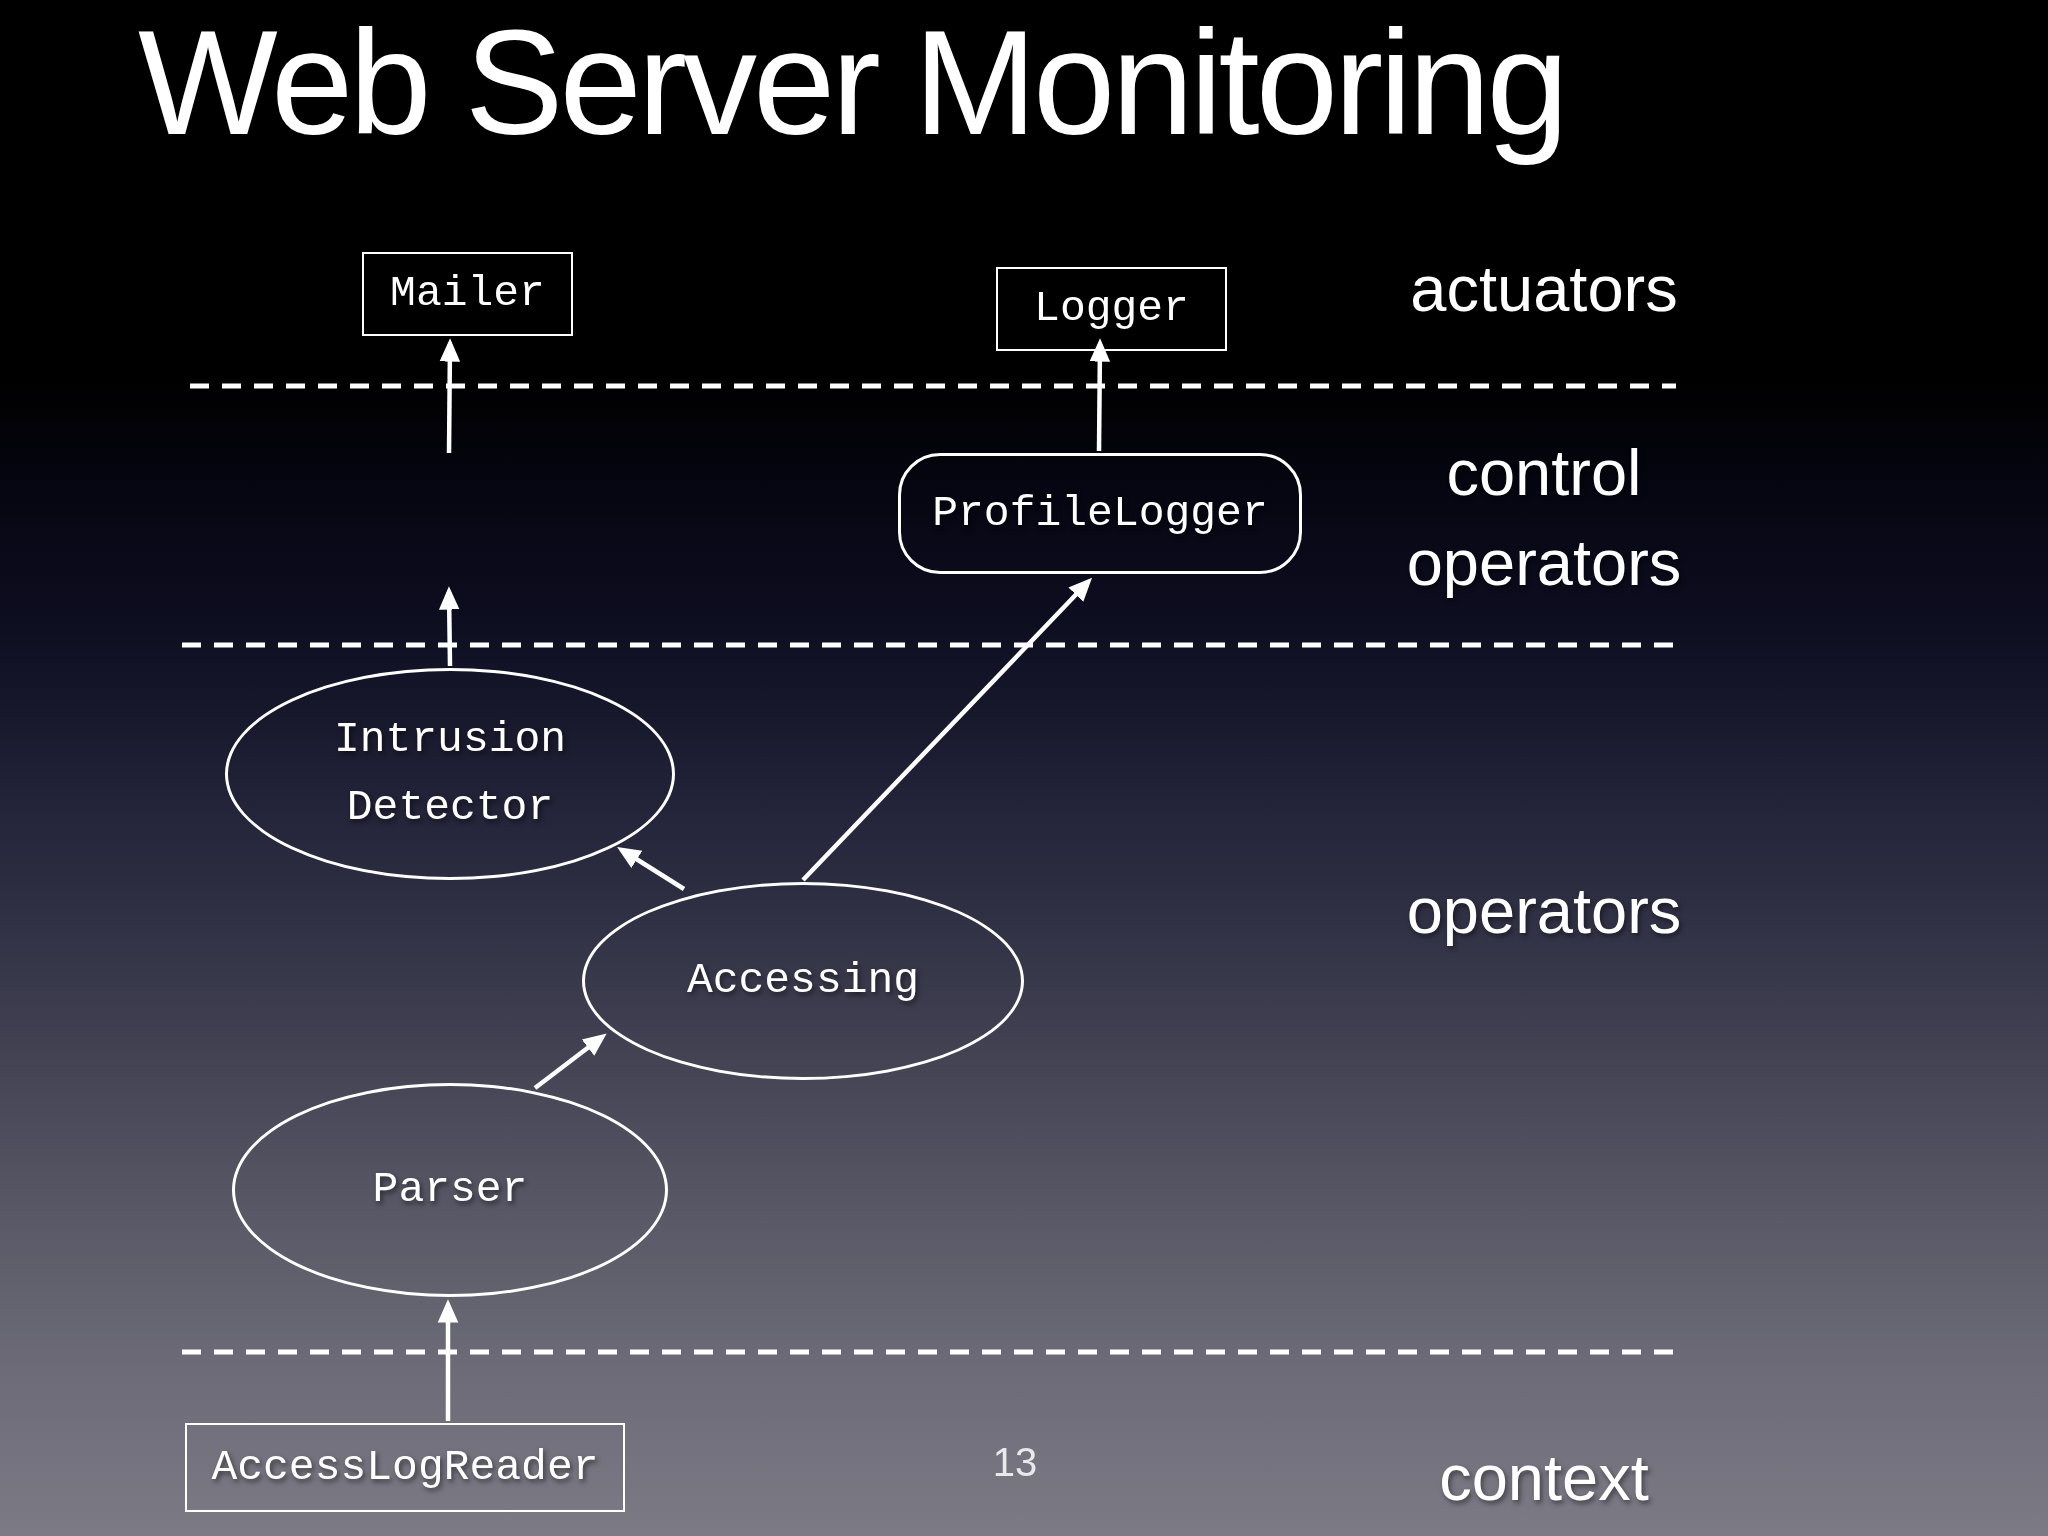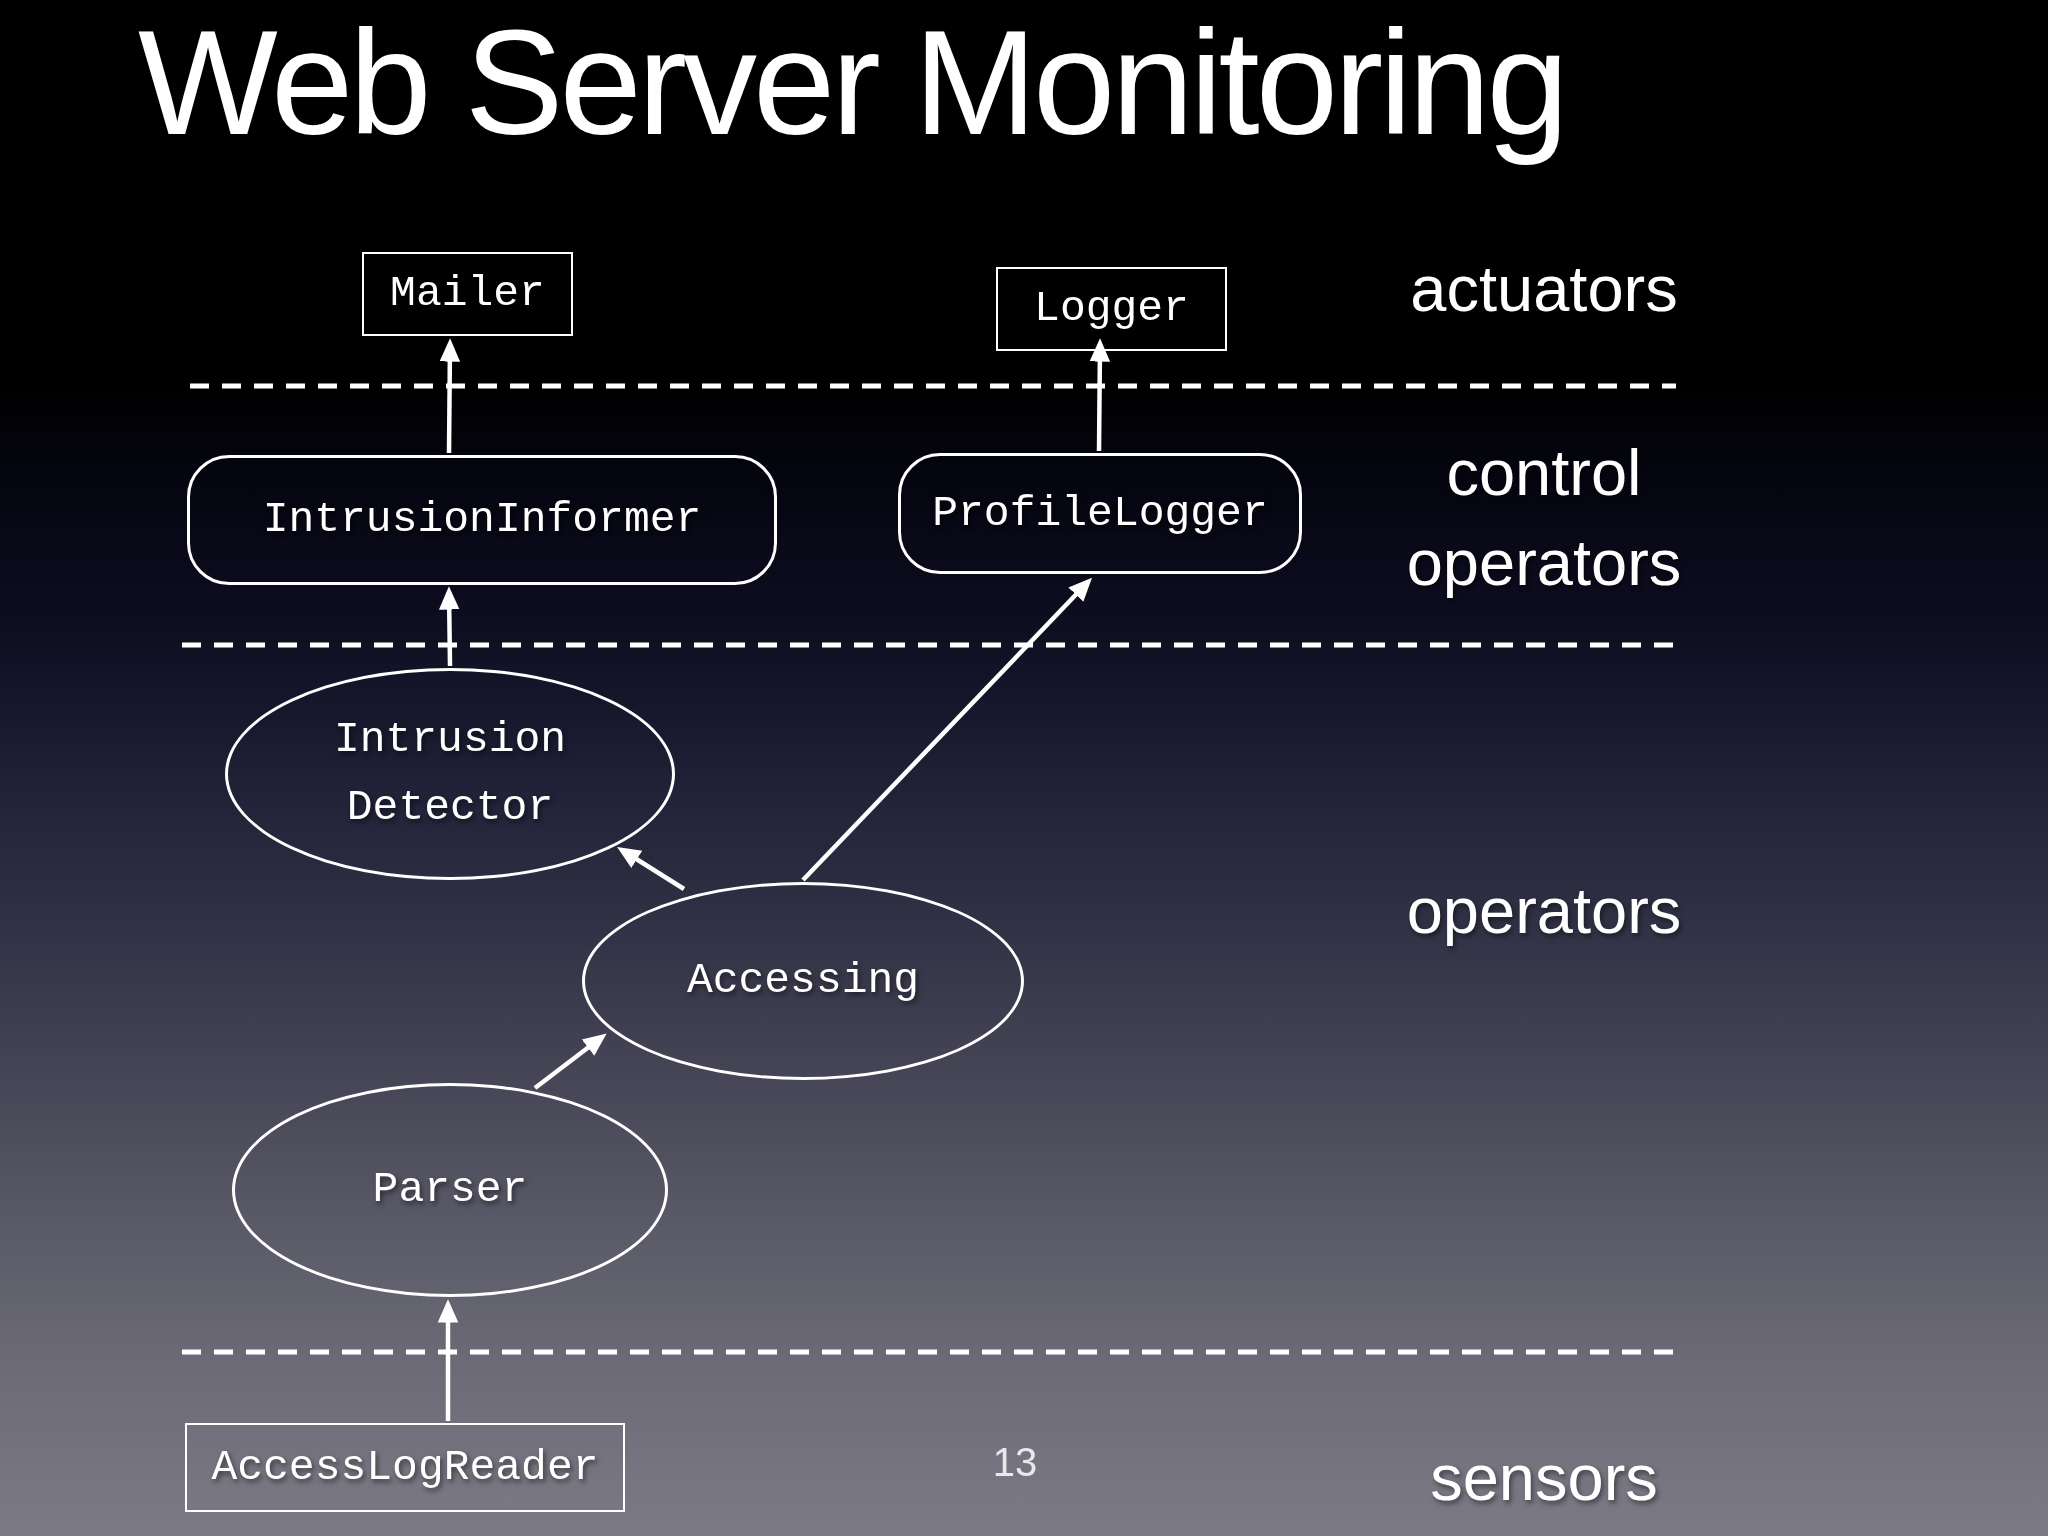--- a/index.html
+++ b/index.html
@@ -86,23 +86,20 @@
 
   <div class="title">Web Server Monitoring</div>
 
   <div class="node rect" style="left:355px;top:252px;width:211px;height:84px;">
     <span>Mailer</span>
   </div>
   <div class="node rect" style="left:989px;top:267px;width:231px;height:84px;">
     <span>Logger</span>
   </div>
 
-  <div class="node round" style="left:180px;top:455px;width:590px;height:130px;">
-    <span>IntrusionInformer</span>
-  </div>
   <div class="node round" style="left:891px;top:453px;width:404px;height:121px;">
     <span>ProfileLogger</span>
   </div>
 
   <div class="node ellipse" style="left:218px;top:668px;width:450px;height:212px;">
     <span>Intrusion</span>
     <span>Detector</span>
   </div>
   <div class="node ellipse" style="left:575px;top:882px;width:442px;height:198px;">
     <span>Accessing</span>
@@ -119,18 +116,18 @@
     <span>actuators</span>
   </div>
   <div class="layer-label" style="left:1374px;top:428px;">
     <div>control</div>
     <div>operators</div>
   </div>
   <div class="layer-label" style="left:1374px;top:866px;">
     <div>operators</div>
   </div>
   <div class="layer-label" style="left:1374px;top:1433px;">
-    <span>sensors</span>
+    <span>context</span>
   </div>
 
   <div class="page-number">13</div>
 
 </div>
 
 </body></html>

